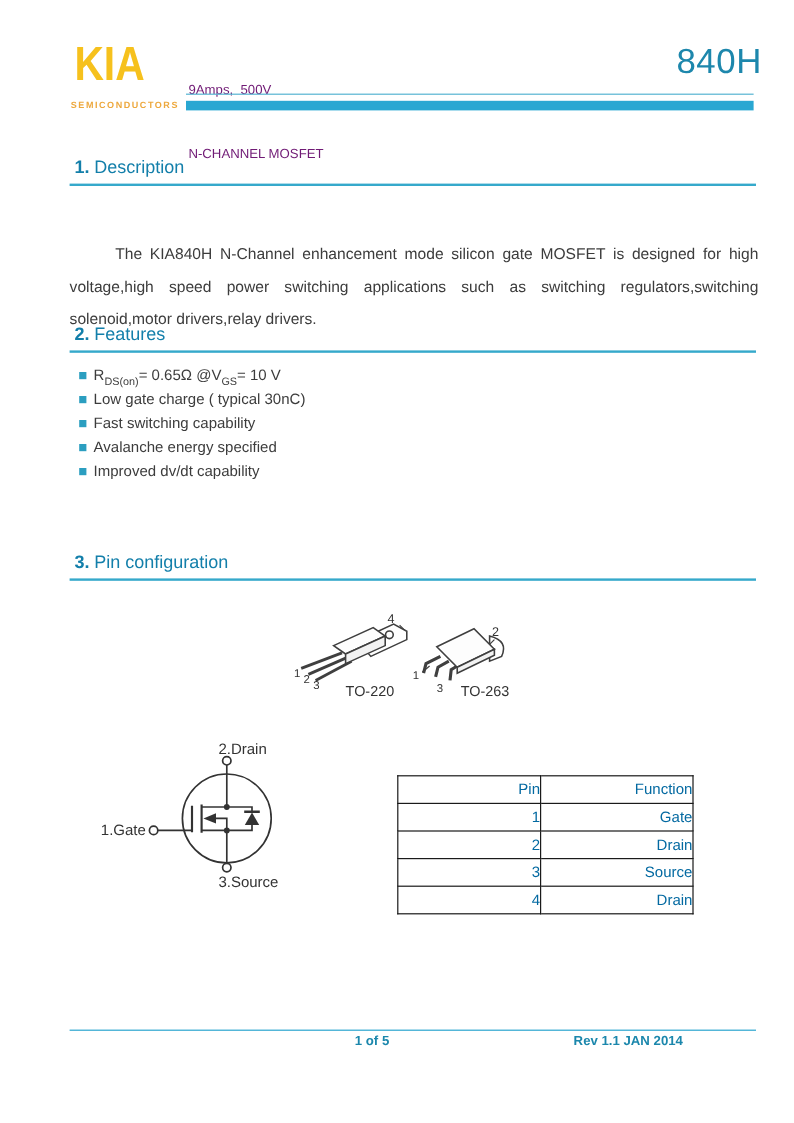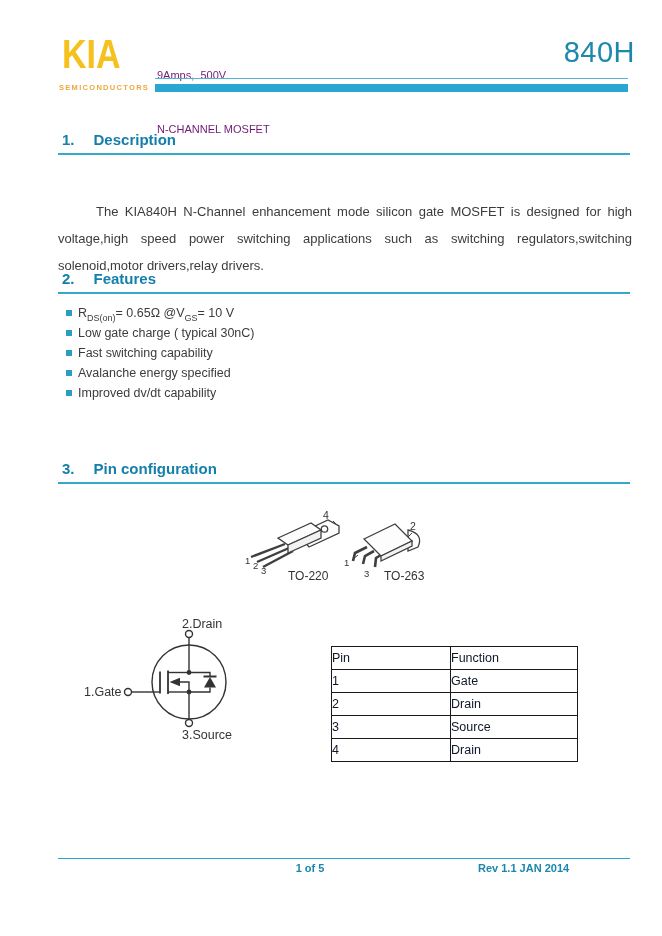--- a/index.html
+++ b/index.html
@@ -18,21 +18,21 @@
     left:59px;top:83px;font-size:7.5px;font-weight:700;color:#eda83d;letter-spacing:1.3px;
   }
   .subtitle{left:157px;top:30px;font-size:11px;font-weight:400;color:#701a75;line-height:18px;white-space:pre;}
   .partnum{left:528px;top:38px;width:75px;text-align:right;font-size:29px;font-weight:400;color:#1d87ac;letter-spacing:0.5px;line-height:1;margin-left:32px;}
   .hdr-thin{left:155px;top:78px;width:473px;height:1px;background:#56b4d2;}
   .hdr-bar{left:155px;top:84px;width:473px;height:8px;background:#29a7d2;}
 
   
   .sec-h{font-size:15px;color:#137faa;left:62px;}
   .sec-h .num{font-weight:700;}
-  .sec-h .ttl{font-weight:700;margin-left:19px;}
+  .sec-h .ttl{font-weight:400;margin-left:4px;}
   .sec-rule{left:58px;width:572px;height:2px;background:#35a9cb;}
 
   
   .para{
     left:58px;top:166px;width:574px;font-size:13px;line-height:27px;
     text-align:justify;text-indent:38px;color:#3c3c3c;margin-top:32px;
   }
 
   
   .feat-list{left:58px;top:305px;width:574px;}
@@ -42,22 +42,22 @@
   .feat-row sub{font-size:9px;line-height:0;}
 
   
   svg text{font-family:"Liberation Sans", sans-serif;fill:#333;}
   .pkg-svg{left:238px;top:503px;}
   .sym-svg{left:70px;top:612px;}
 
   
   .pin-table{left:331px;top:646px;border-collapse:collapse;}
   .pin-table td{
-    border:1px solid #1a1a1a;width:118px;height:22px;text-align:left;
-    font-size:12.5px;color:#0f172a;padding:0;
+    border:1px solid #1a1a1a;width:118px;height:22px;text-align:right;
+    font-size:12.5px;color:#0369a1;padding:0;
   }
   .pin-table td.fcol{width:126px;}
 
   
   .foot-rule{left:58px;top:858px;width:572px;height:1px;background:#2aa5cf;}
   .foot-page{left:280px;top:862px;width:60px;text-align:center;font-size:11px;font-weight:700;color:#1b87ac;}
   .foot-rev{left:478px;top:862px;font-size:11px;font-weight:700;color:#1b87ac;}
 </style>
 </head>
 <body>

